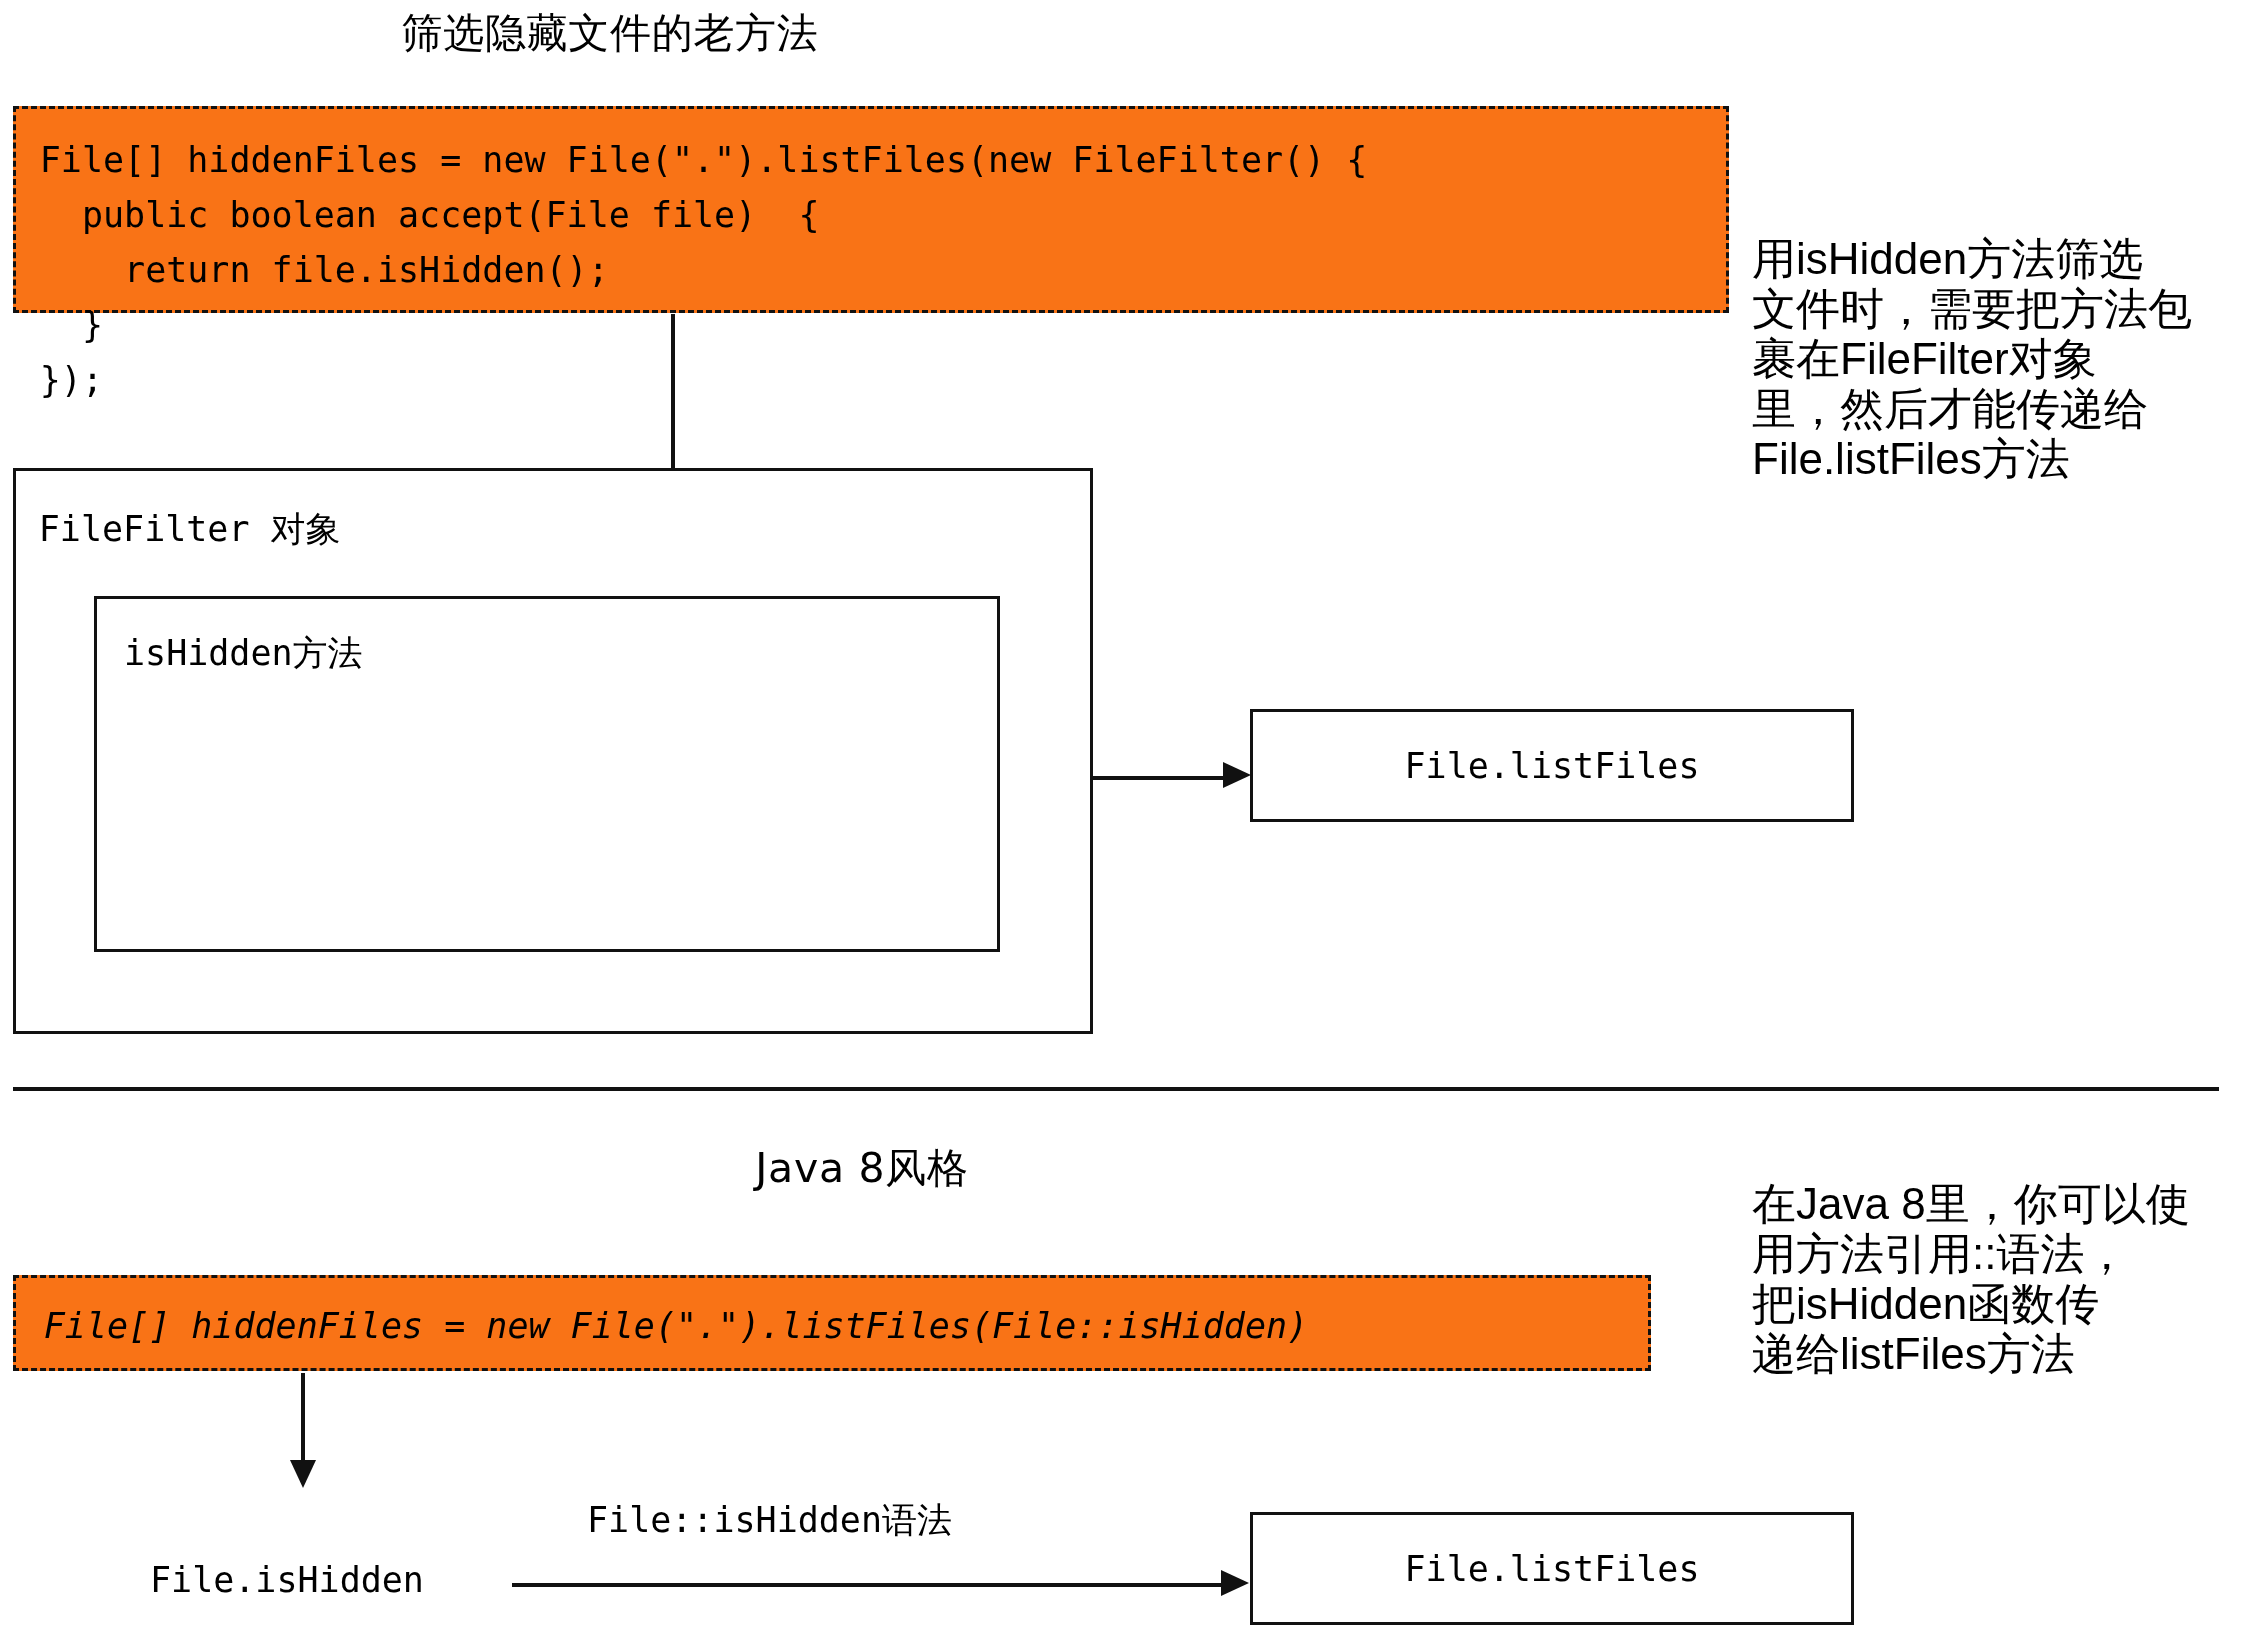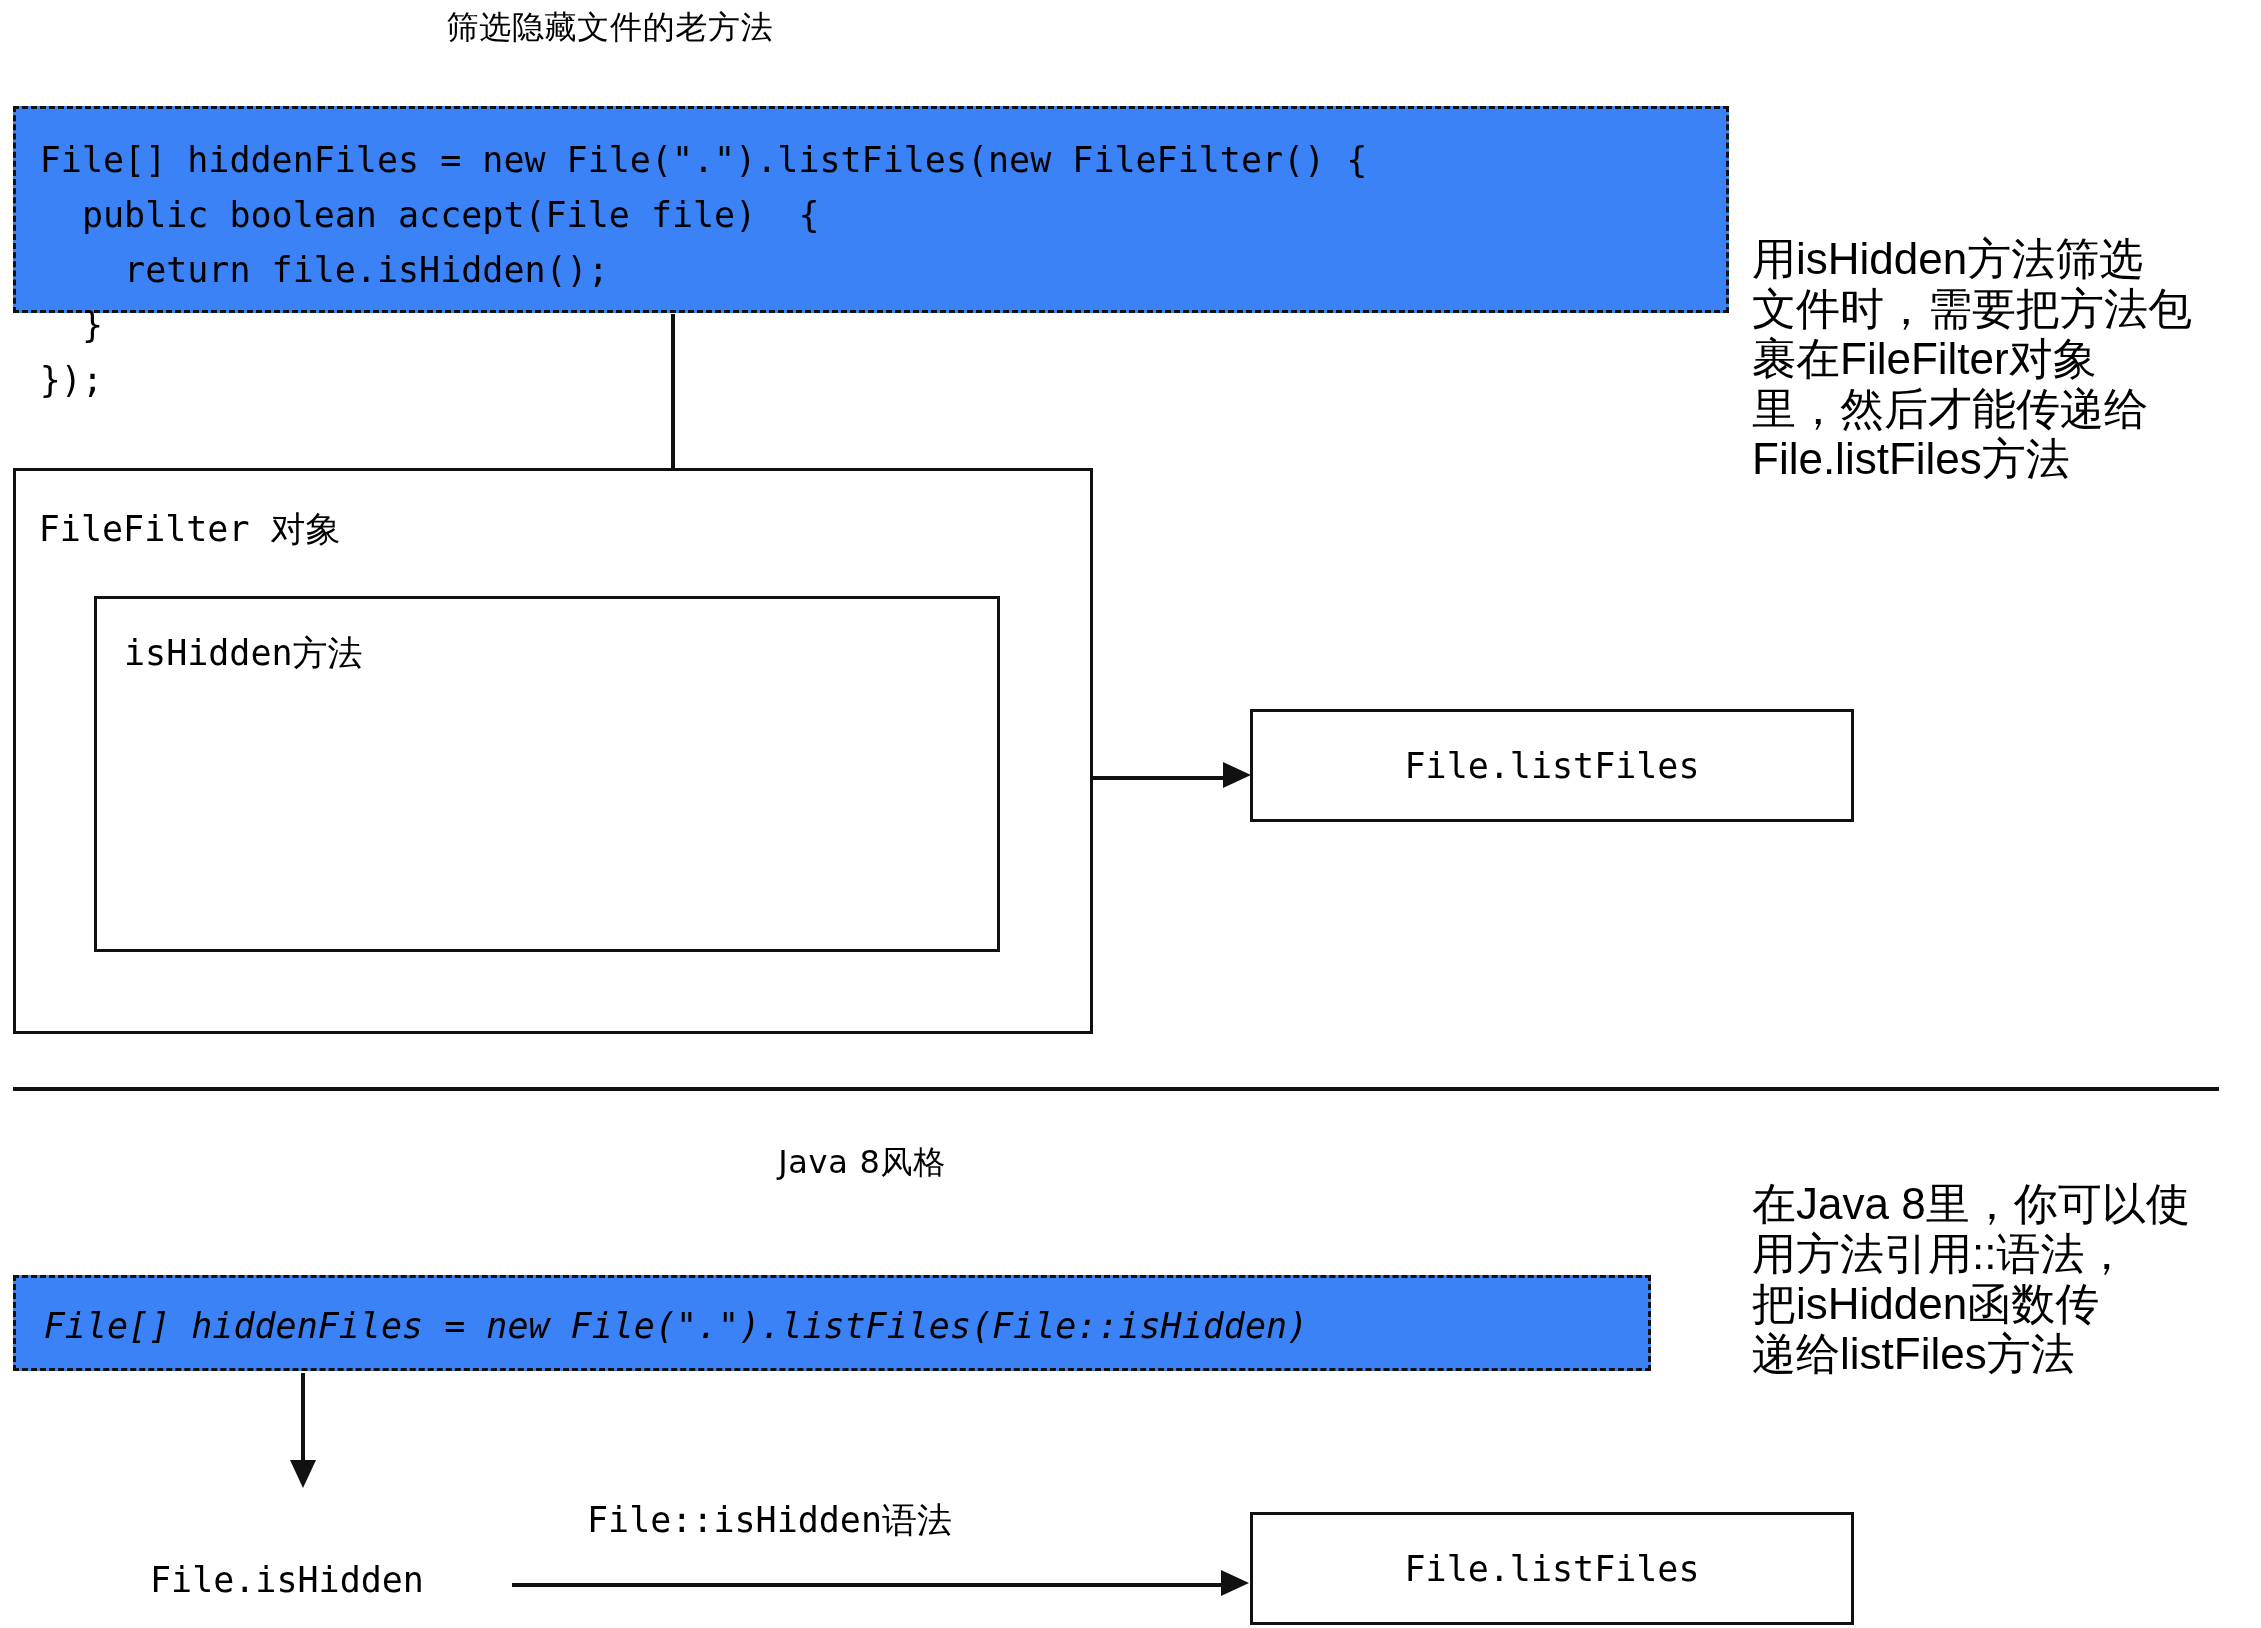--- a/index.html
+++ b/index.html
@@ -21,30 +21,30 @@
 
   
   .abs { position: absolute; }
   .cjk {
     font-family: "DejaVu Serif", "Liberation Serif", serif;
   }
 
   
   .section-title {
     font-family: "DejaVu Sans", "Liberation Sans", sans-serif;
-    font-size: 32px;
+    font-size: 41px;
     font-weight: 400;
     letter-spacing: 0.7px;
     white-space: pre;
   }
 
   
   .code-box {
     border: 3.5px dashed #111111;
-    background: #3b82f6;
+    background: #f97316;
     box-sizing: border-box;
   }
   .code-text {
     font-family: "DejaVu Sans Mono", "Liberation Mono", monospace;
     font-size: 35px;
     line-height: 55px;
     white-space: pre;
     color: #000000;
   }
 

